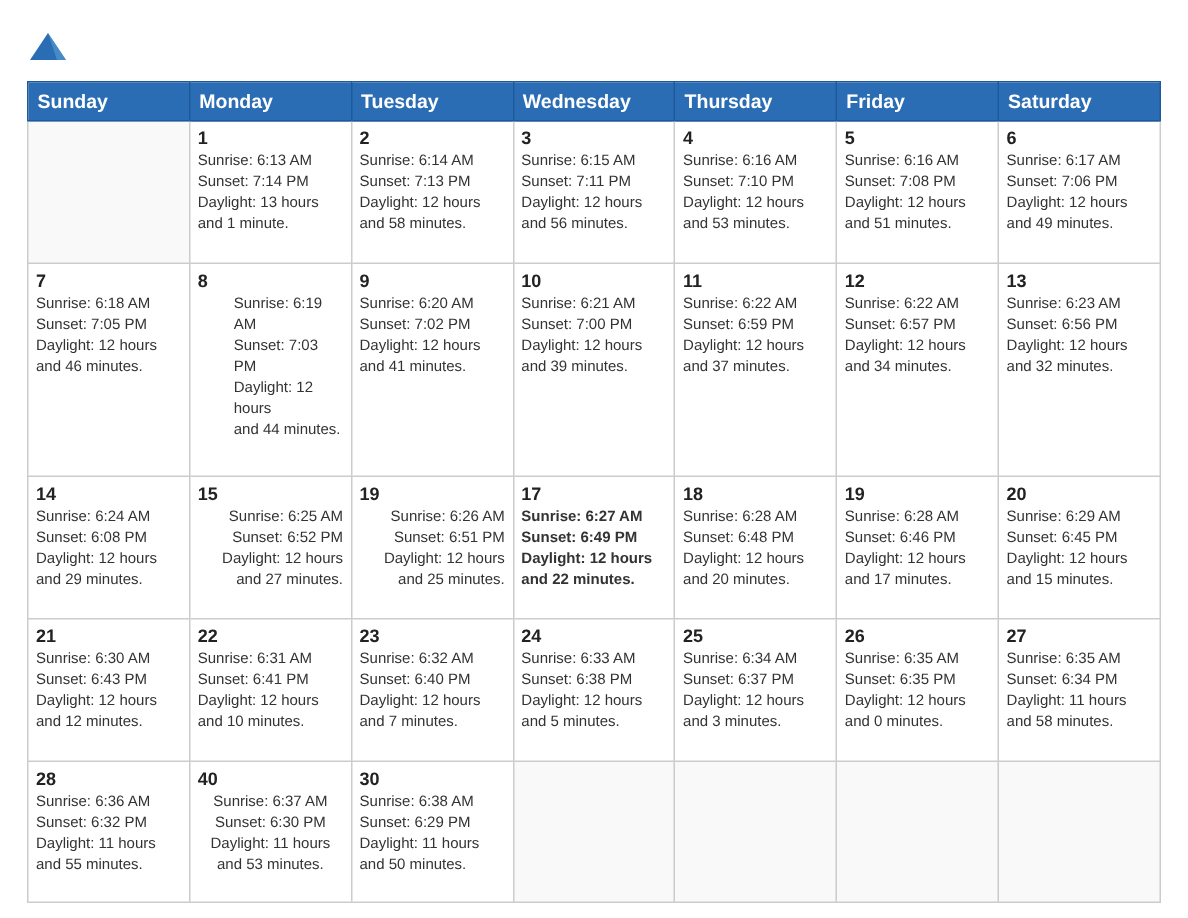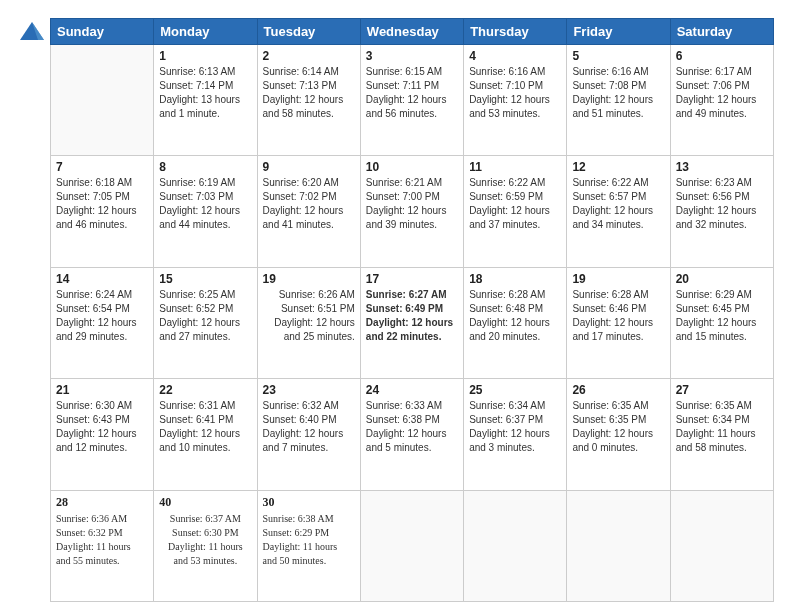--- a/index.html
+++ b/index.html
@@ -8,21 +8,21 @@
       height: 612px;
       font-family: Arial, sans-serif;
       background: #fff;
       overflow: hidden;
     }
     .page {
       width: 792px;
       height: 612px;
       padding: 18px 18px 10px 18px;
       display: flex;
-      flex-direction: row;
+      flex-direction: column;
     }
     .header {
       display: flex;
       align-items: flex-start;
       justify-content: space-between;
       margin-bottom: 8px;
     }
     .logo {
       display: flex;
       align-items: center;
@@ -92,21 +92,20 @@
     .day-info {
       font-size: 10px;
       color: #333;
       line-height: 1.4;
     }
     .empty-cell {
       background: #f9f9f9;
     }
     .last-row td {
       height: 68px;
-      font-family: Liberation Serif, serif;
     }
   </style>
 </head>
 <body>
 
 <div class="page">
   <div class="header">
     <div class="logo">
       <svg class="logo-icon" viewBox="0 0 28 28">
         <polygon points="14,4 26,22 2,22" fill="#2a6db5"></polygon>
@@ -184,21 +183,21 @@
         <tr>
           <td>
             <span class="day-num">7</span>
             <div class="day-info" style="white-space: pre-line;">Sunrise: 6:18 AM
 Sunset: 7:05 PM
 Daylight: 12 hours
 and 46 minutes.</div>
           </td>
           <td>
             <span class="day-num">8</span>
-            <div class="day-info" style="white-space: pre-line;">Sunrise: 6:19 AM
+            <div class="day-info" style="white-space: pre-line; margin-left: 24px;">Sunrise: 6:19 AM
 Sunset: 7:03 PM
 Daylight: 12 hours
 and 44 minutes.</div>
           </td>
           <td>
             <span class="day-num">9</span>
             <div class="day-info" style="white-space: pre-line;">Sunrise: 6:20 AM
 Sunset: 7:02 PM
 Daylight: 12 hours
 and 41 minutes.</div>
@@ -229,27 +228,27 @@
             <div class="day-info" style="white-space: pre-line;">Sunrise: 6:23 AM
 Sunset: 6:56 PM
 Daylight: 12 hours
 and 32 minutes.</div>
           </td>
         </tr>
         <tr>
           <td>
             <span class="day-num">14</span>
             <div class="day-info" style="white-space: pre-line;">Sunrise: 6:24 AM
-Sunset: 6:54 PM
+Sunset: 6:08 PM
 Daylight: 12 hours
 and 29 minutes.</div>
           </td>
           <td>
             <span class="day-num">15</span>
-            <div class="day-info" style="white-space: pre-line;">Sunrise: 6:25 AM
+            <div class="day-info" style="white-space: pre-line; text-align: right;">Sunrise: 6:25 AM
 Sunset: 6:52 PM
 Daylight: 12 hours
 and 27 minutes.</div>
           </td>
           <td>
             <span class="day-num">19</span>
             <div class="day-info" style="white-space: pre-line; text-align: right;">Sunrise: 6:26 AM
 Sunset: 6:51 PM
 Daylight: 12 hours
 and 25 minutes.</div>

